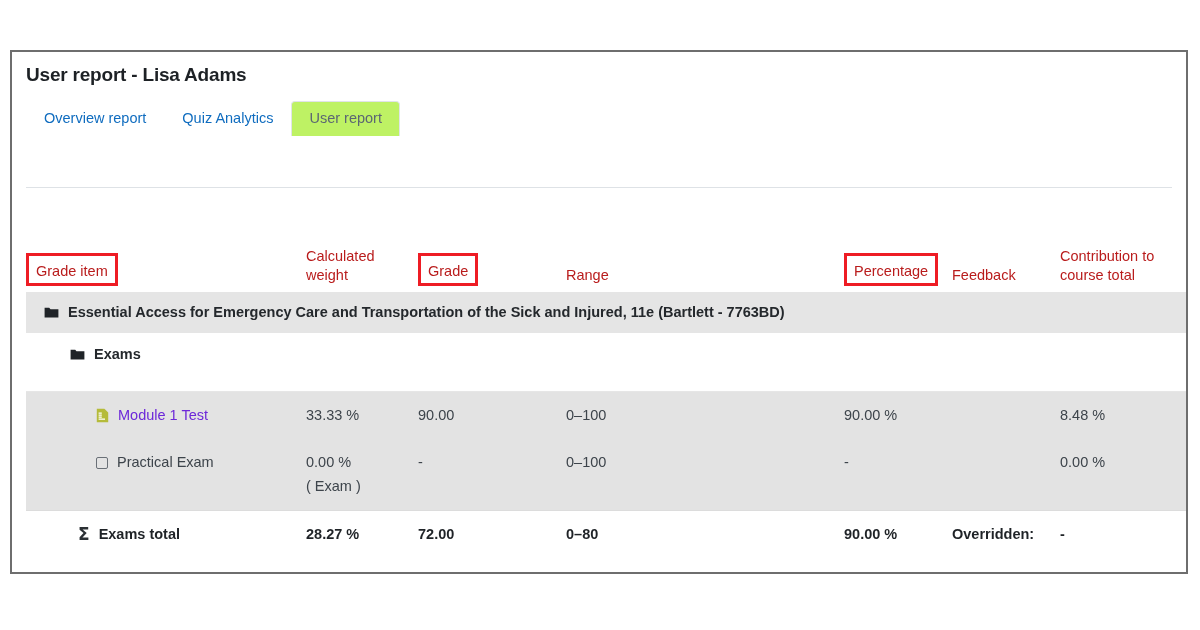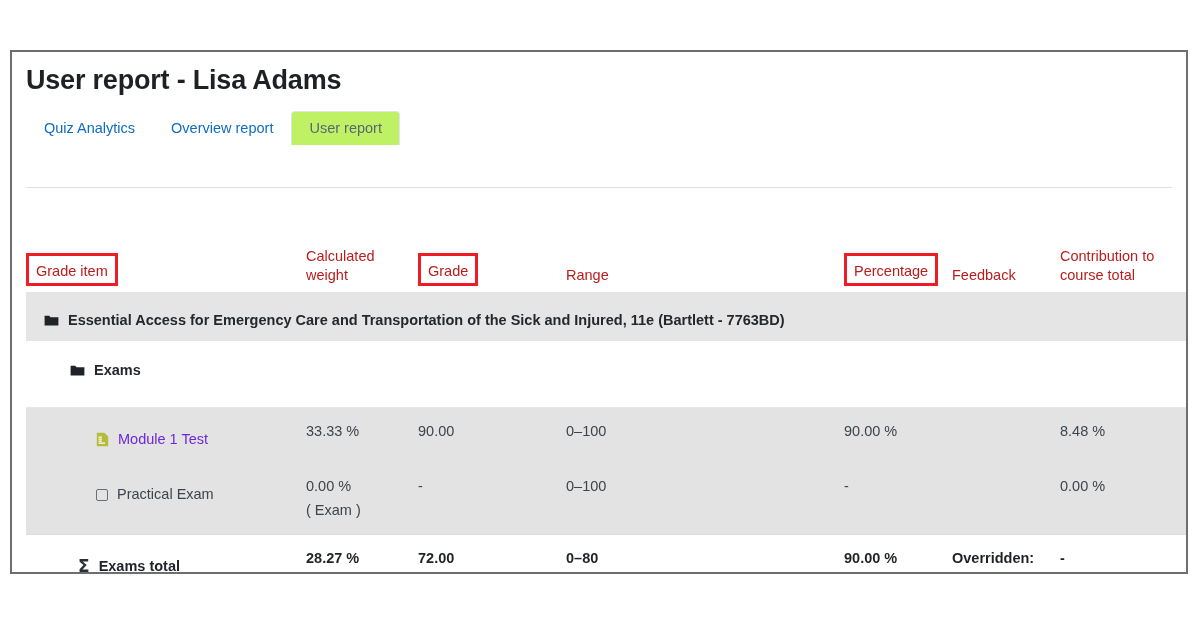--- a/index.html
+++ b/index.html
@@ -32,21 +32,21 @@
 
   .frame-inner {
     position: relative;
     width: 100%;
     height: 100%;
     padding: 0;
   }
 
   
   .page-title {
-    font-size: 27px;
+    font-size: 19px;
     font-weight: bold;
     color: #1d2125;
     letter-spacing: -0.2px;
     padding: 12px 0 0 14px;
     line-height: 1.2;
   }
 
   
   .tabs {
     position: relative;
@@ -157,21 +157,20 @@
 
   .cell-pad-course { padding-left: 18px !important; }
   .cell-pad-cat    { padding-left: 44px !important; }
   .cell-pad-item   { padding-left: 70px !important; }
   .cell-pad-total  { padding-left: 52px !important; }
 
   .item-line {
     display: flex;
     align-items: center;
     gap: 9px;
-    margin-top: 8px;
   }
 
   
   .icon { display: inline-flex; align-items: center; justify-content: center; flex: 0 0 auto; }
   .icon-folder svg { display: block; }
   .icon-doc svg { display: block; }
   .icon-square {
     width: 12px; height: 12px;
     border: 1.6px solid #6a7077;
     border-radius: 2px;
@@ -190,22 +189,22 @@
 </head>
 <body>
 
 <div id="page">
   <div class="frame">
     <div class="frame-inner">
 
       <div class="page-title">User report - Lisa Adams</div>
 
       <div class="tabs">
+        <div class="tab">Overview report</div>
         <div class="tab">Quiz Analytics</div>
-        <div class="tab">Overview report</div>
         <div class="tab active">User report</div>
       </div>
       <div class="tabs-rule"></div>
 
       <div class="table-wrap">
         <table class="grades">
           <colgroup>
             <col class="col-item">
               <col class="col-weight">
               <col class="col-grade">

